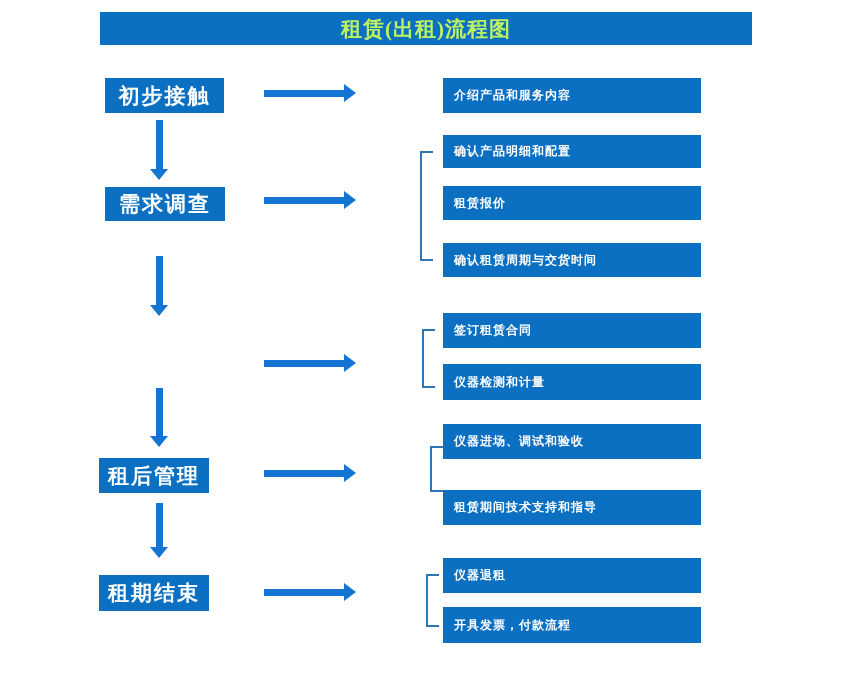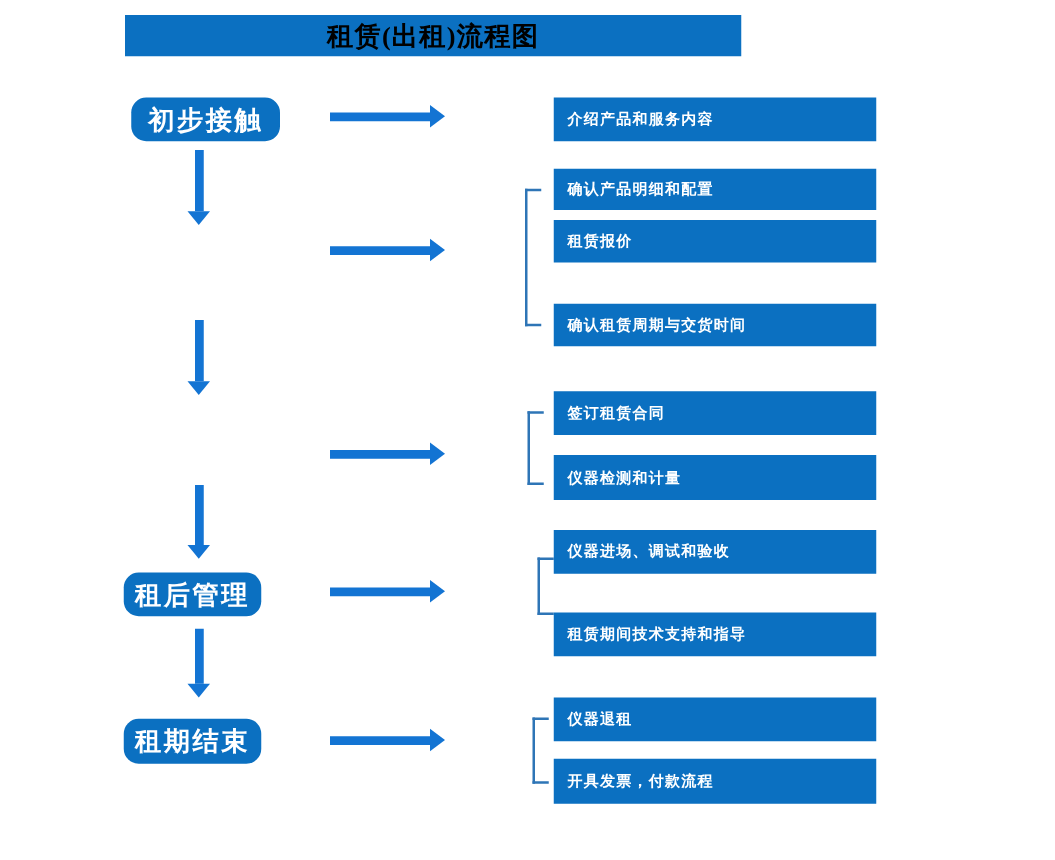--- a/index.html
+++ b/index.html
@@ -10,23 +10,23 @@
     position: relative;
     width: 844px;
     height: 688px;
     background: #ffffff;
     overflow: hidden;
   }
 
   .title-bar {
     position: absolute;
     left: 100px; top: 12px;
-    width: 493px; height: 33px;
+    width: 652px; height: 33px;
     background: #0b70c1;
-    color: #000000;
+    color: #bef264;
     font-weight: bold;
     font-size: 21px;
     letter-spacing: 1px;
     display: flex;
     align-items: center;
     justify-content: center;
   }
 
   .box {
     position: absolute;
@@ -35,21 +35,20 @@
     font-weight: bold;
     display: flex;
     align-items: center;
     z-index: 2;
   }
   .box.step {
     font-size: 21px;
     letter-spacing: 2px;
     justify-content: center;
     text-align: center;
-    border-radius: 12px;
   }
   .box.detail {
     left: 443px;
     width: 258px;
     font-size: 12px;
     letter-spacing: 1px;
     padding-left: 11px;
     justify-content: flex-start;
   }
 
@@ -94,20 +93,21 @@
   }
 </style>
 </head>
 <body>
 
 <div class="canvas">
 
   <div class="title-bar">租赁(出租)流程图</div>
 
   <div class="box step" style="left:105px; top:78px;  width:119px; height:35px;">初步接触</div>
+  <div class="box step" style="left:105px; top:187px; width:120px; height:34px;">需求调查</div>
   <div class="box step" style="left:99px;  top:458px; width:110px; height:35px;">租后管理</div>
   <div class="box step" style="left:99px;  top:575px; width:110px; height:36px;">租期结束</div>
 
   <div class="v-arrow" style="top:120px; height:60px;">
     <div class="shaft"></div>
     <div class="head"></div>
   </div>
   <div class="v-arrow" style="top:256px; height:60px;">
     <div class="shaft"></div>
     <div class="head"></div>
@@ -142,21 +142,21 @@
     <div class="head"></div>
   </div>
 
   <div class="bracket" style="left:420px; top:151px; height:110px;"></div>
   <div class="bracket" style="left:422px; top:329px; height:59px;"></div>
   <div class="bracket" style="left:430px; top:446px; height:46px;"></div>
   <div class="bracket" style="left:426px; top:574px; height:53px;"></div>
 
   <div class="box detail" style="top:78px;  height:35px;">介绍产品和服务内容</div>
   <div class="box detail" style="top:135px; height:33px;">确认产品明细和配置</div>
-  <div class="box detail" style="top:176px; height:34px;">租赁报价</div>
+  <div class="box detail" style="top:186px; height:34px;">租赁报价</div>
   <div class="box detail" style="top:243px; height:34px;">确认租赁周期与交货时间</div>
   <div class="box detail" style="top:313px; height:35px;">签订租赁合同</div>
   <div class="box detail" style="top:364px; height:36px;">仪器检测和计量</div>
   <div class="box detail" style="top:424px; height:35px;">仪器进场、调试和验收</div>
   <div class="box detail" style="top:490px; height:35px;">租赁期间技术支持和指导</div>
   <div class="box detail" style="top:558px; height:35px;">仪器退租</div>
   <div class="box detail" style="top:607px; height:36px;">开具发票，付款流程</div>
 
 </div>
 

